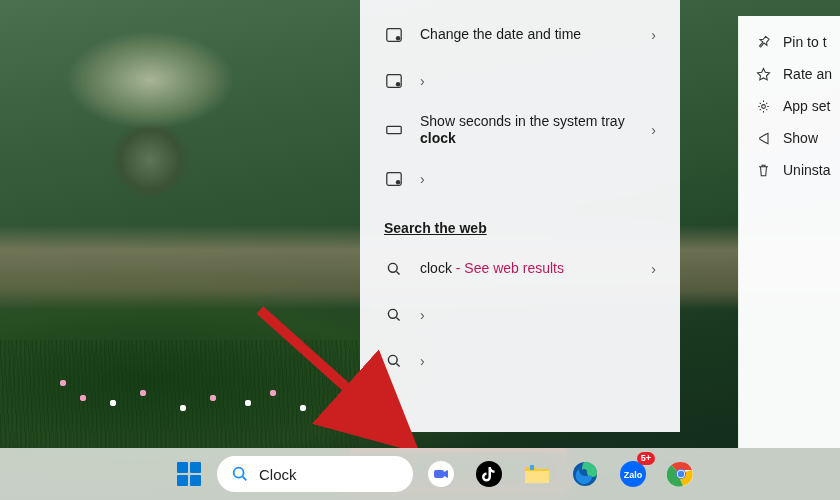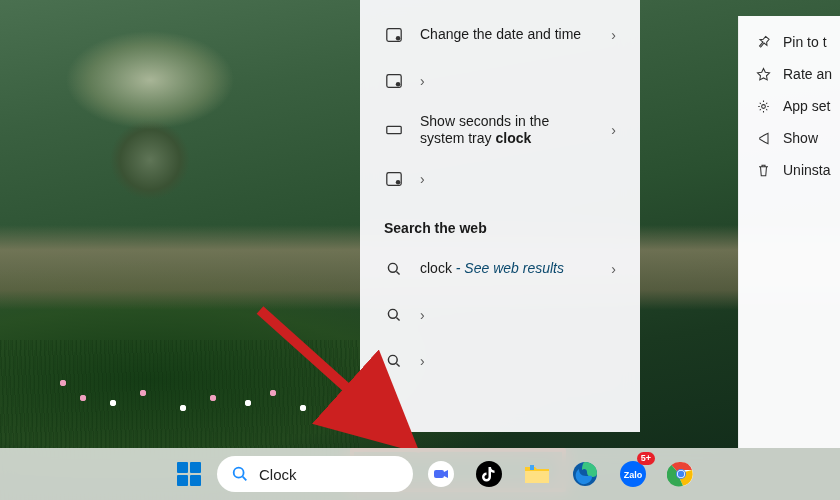--- a/index.html
+++ b/index.html
@@ -30,45 +30,46 @@
     box-shadow:
       60px 380px 0 0 #f0a0c0, 80px 395px 0 0 #f0a0c0, 110px 400px 0 0 #fff,
       140px 390px 0 0 #f0a0c0, 180px 405px 0 0 #fff, 210px 395px 0 0 #f0a0c0,
       245px 400px 0 0 #fff, 270px 390px 0 0 #f0a0c0, 300px 405px 0 0 #fff;
   }
 
   
   .search-panel {
     position: absolute;
     left: 360px; top: 0;
-    width: 280px;
+    width: 320px;
     height: 432px;
     background: rgba(248,248,250,0.96);
     backdrop-filter: blur(10px);
     border-radius: 0 0 0 8px;
     padding: 12px 0 0 0;
     overflow: hidden;
   }
   .result-row {
     display: flex; align-items: center;
     padding: 0 24px;
     height: 46px;
     gap: 16px;
     cursor: pointer;
   }
   .result-icon { width: 20px; height:20px; display:flex; align-items:center; justify-content:center; flex-shrink:0; color:#333; }
   .result-text { flex: 1; font-size: 14px; color: #1a1a1a; line-height:1.25; }
   .result-text .bold { font-weight: 600; }
-  .result-text .hint { color: #0c4a6e; font-style: italic; }
+  .result-text .hint { color: #be185d; }
   .chev { color: #5a5a5a; font-size: 14px; }
   .section-title {
     padding: 18px 24px 10px 24px;
     font-size: 14px;
     font-weight: 600;
     color: #1a1a1a;
+    text-decoration: underline;
   }
 
   
   .context-panel {
     position: absolute;
     left: 738px; top: 16px;
     width: 102px;
     height: 432px;
     background: rgba(253,253,254,0.98);
     padding-top: 10px;

